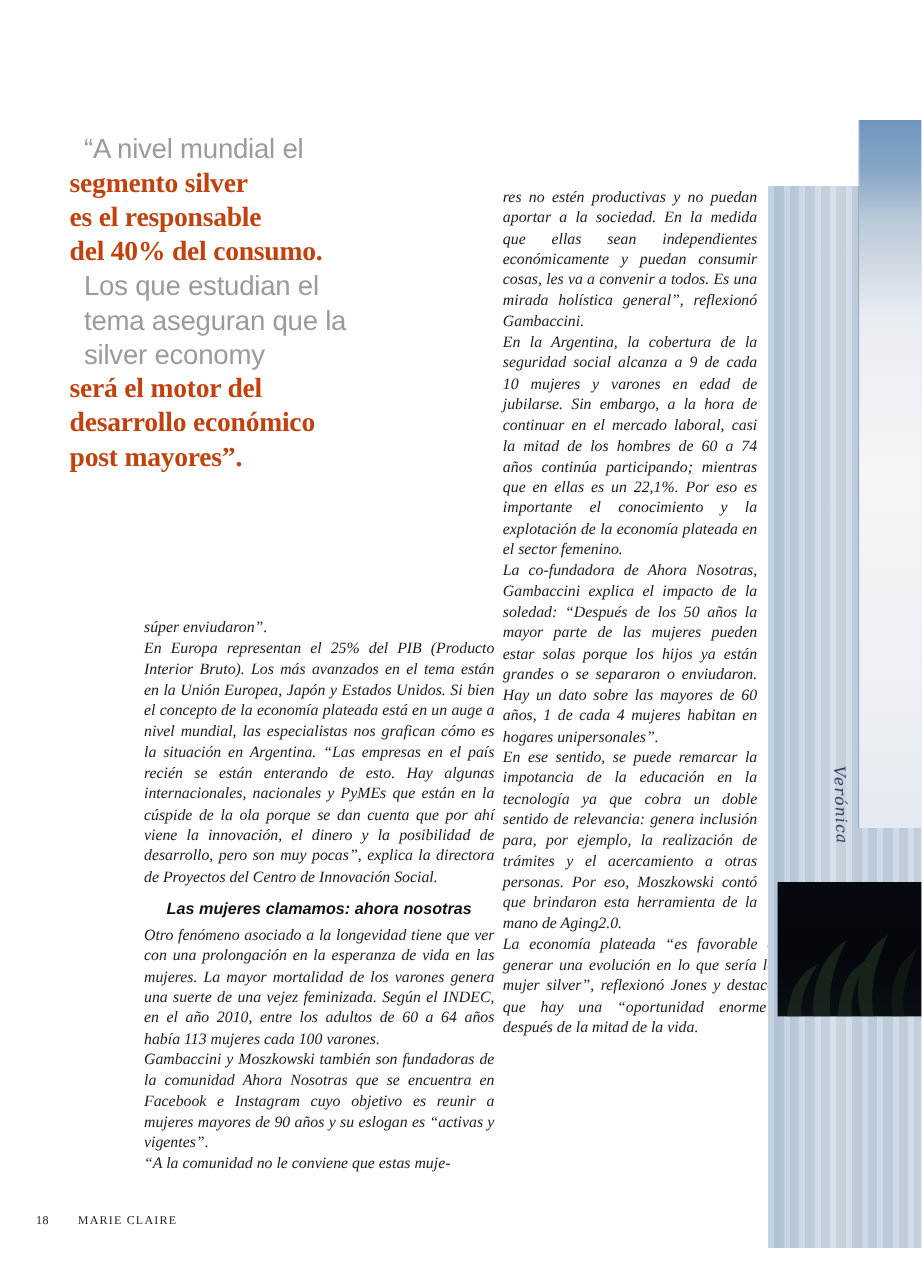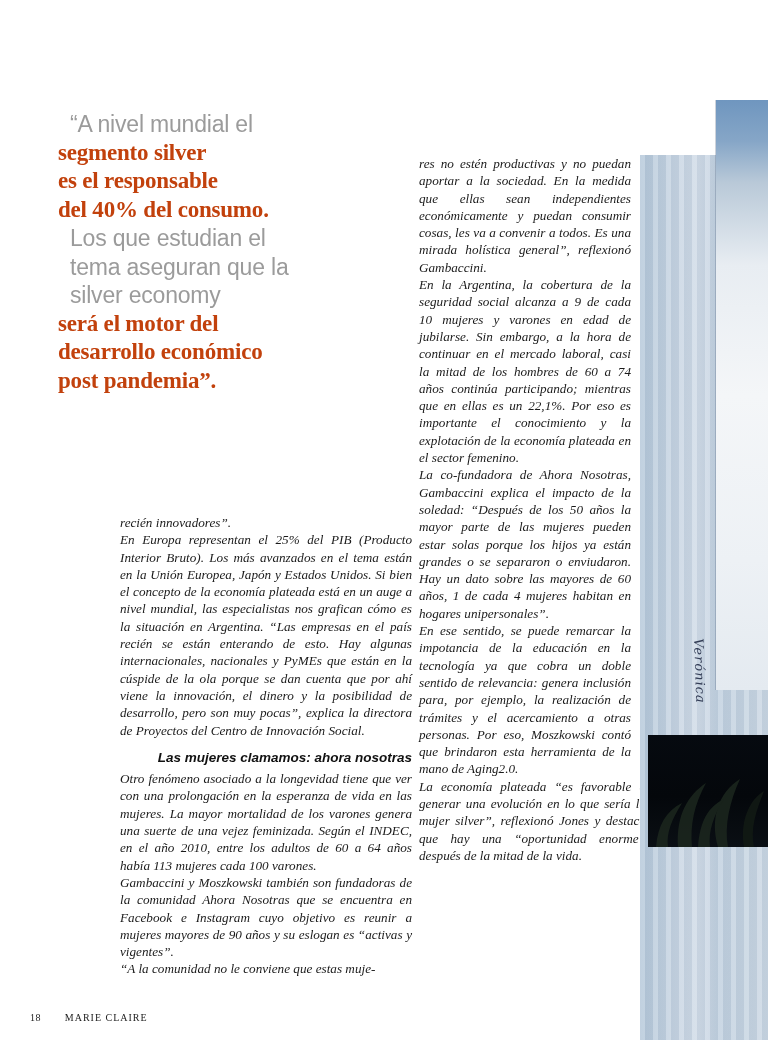--- a/index.html
+++ b/index.html
@@ -38,21 +38,21 @@
   .col p { margin: 0; }
   .col-left  { left: 120px; top: 514px; width: 292px; }
   .col-right { left: 419px; top: 155px; width: 212px; }
   .col-right p.wide { width: 227px; }
 
   .subhead {
     font-family: "Liberation Sans", sans-serif;
     font-weight: 700;
     font-size: 13.5px;
     margin: 10px 0 4px 0;
-    text-align: right;
+    text-align: center;
     color: #111;
   }
 
   
   .artwork {
     position: absolute;
     left: 640px; top: 100px;
     width: 128px; height: 940px;
   }
   .art-main {
@@ -109,25 +109,25 @@
 <div class="pullquote">
   <div class="pq-light">“A nivel mundial el</div>
   <div class="pq-bold">segmento silver</div>
   <div class="pq-bold">es el responsable</div>
   <div class="pq-bold">del 40% del consumo.</div>
   <div class="pq-light">Los que estudian el</div>
   <div class="pq-light">tema aseguran que la</div>
   <div class="pq-light">silver economy</div>
   <div class="pq-bold">será el motor del</div>
   <div class="pq-bold">desarrollo económico</div>
-  <div class="pq-bold">post pandemia”.</div>
+  <div class="pq-bold">post mayores”.</div>
 </div>
 
 <div class="col col-left">
-  <p>recién innovadores”.</p>
+  <p>súper enviudaron”.</p>
   <p>En Europa representan el 25% del PIB (Producto Interior Bruto). Los más avanzados en el tema están en la Unión Europea, Japón y Estados Unidos. Si bien el concepto de la economía plateada está en un auge a nivel mundial, las especialistas nos grafican cómo es la situación en Argentina. “Las empresas en el país recién se están enterando de esto. Hay algunas internacionales, nacionales y PyMEs que están en la cúspide de la ola porque se dan cuenta que por ahí viene la innovación, el dinero y la posibilidad de desarrollo, pero son muy pocas”, explica la directora de Proyectos del Centro de Innovación Social.</p>
   <h3 class="subhead">Las mujeres clamamos: ahora nosotras</h3>
   <p>Otro fenómeno asociado a la longevidad tiene que ver con una prolongación en la esperanza de vida en las mujeres. La mayor mortalidad de los varones genera una suerte de una vejez feminizada. Según el INDEC, en el año 2010, entre los adultos de 60 a 64 años había 113 mujeres cada 100 varones.</p>
   <p>Gambaccini y Moszkowski también son fundadoras de la comunidad Ahora Nosotras que se encuentra en Facebook e Instagram cuyo objetivo es reunir a mujeres mayores de 90 años y su eslogan es “activas y vigentes”.</p>
   <p>“A la comunidad no le conviene que estas muje-</p>
 </div>
 
 <div class="col col-right">
   <p>res no estén productivas y no puedan aportar a la sociedad. En la medida que ellas sean independientes económicamente y puedan consumir cosas, les va a convenir a todos. Es una mirada holística general”, reflexionó Gambaccini.</p>
   <p>En la Argentina, la cobertura de la seguridad social alcanza a 9 de cada 10 mujeres y varones en edad de jubilarse. Sin embargo, a la hora de continuar en el mercado laboral, casi la mitad de los hombres de 60 a 74 años continúa participando; mientras que en ellas es un 22,1%. Por eso es importante el conocimiento y la explotación de la economía plateada en el sector femenino.</p>

